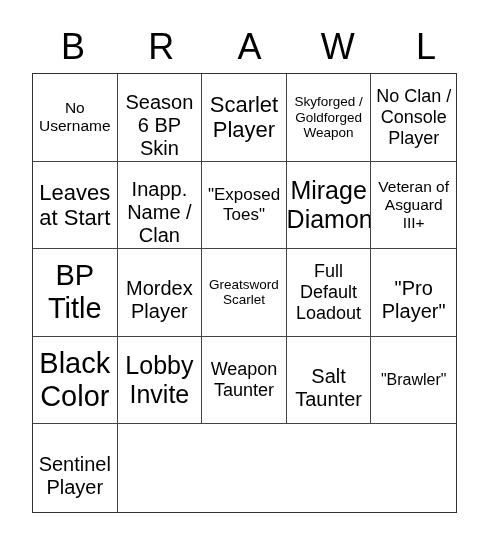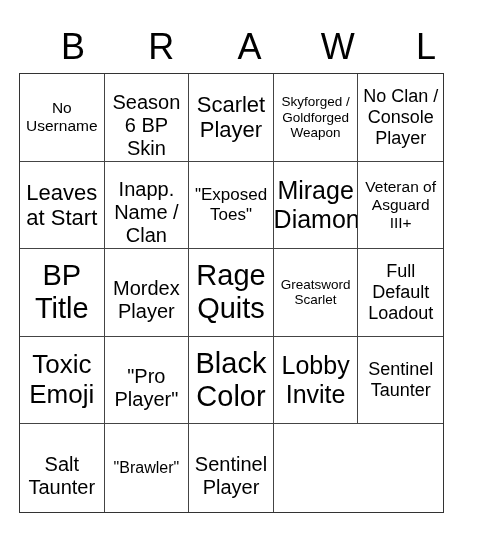--- a/index.html
+++ b/index.html
@@ -1,20 +1,20 @@
 <!DOCTYPE html>
 <html><head>
   <meta charset="utf-8">
   <style>
     html, body { margin: 0; padding: 0; background: #ffffff; }
     body { width: 500px; height: 544px; position: relative; overflow: hidden;
       font-family: "Liberation Sans", sans-serif; color: #000; }
     .header { position: absolute; left: 29px; top: 22px; width: 441px; height: 50px; display: flex; }
     .header span { flex: 1; text-align: center; font-size: 36px; line-height: 50px; }
-    .grid { position: absolute; left: 19px; top: 73px; width: 425px; height: 440px;
+    .grid { position: absolute; left: 32px; top: 73px; width: 425px; height: 440px;
       display: grid; grid-template-columns: repeat(5, 1fr); grid-template-rows: repeat(5, 1fr);
       border: 1px solid #333; box-sizing: border-box; }
     .cell { border-right: 1px solid #444; border-bottom: 1px solid #444; box-sizing: border-box;
       display: flex; align-items: center; justify-content: center; text-align: center;
       padding: 0 2px; overflow: hidden; }
     .cell:nth-child(5n) { border-right: none; }
     .cell:nth-child(n+21) { border-bottom: none; }
     .cell span { display: block; line-height: 1.15; }
     .s13 { font-size: 13.5px; }
     .s15 { font-size: 15.5px; }
@@ -68,44 +68,38 @@
   <div class="cell">
       <span class="s15" style="width:82px">Veteran of Asguard III+</span>
     </div>
   <div class="cell">
       <span class="s28" style="width:70px">BP Title</span>
     </div>
   <div class="cell">
       <span class="s20" style="width:84px">Mordex Player</span>
     </div>
   <div class="cell">
-      <span class="s28" style="width:84px">Rage Quits</span>
-    </div>
-  <div class="cell">
       <span class="s13" style="width:84px">Greatsword Scarlet</span>
     </div>
 
   <div class="cell">
       <span class="s17" style="width:84px">Full Default Loadout</span>
-    </div>
-  <div class="cell">
-      <span class="s25" style="font-size:26px;width:84px">Toxic Emoji</span>
     </div>
   <div class="cell">
       <span class="s20" style="width:76px">"Pro Player"</span>
     </div>
   <div class="cell">
       <span class="s28" style="width:84px">Black Color</span>
     </div>
 
   <div class="cell">
       <span class="s25" style="width:84px">Lobby Invite</span>
     </div>
   <div class="cell">
-      <span class="s17" style="width:84px">Sentinel Taunter</span>
+      <span class="s17" style="width:84px">Weapon Taunter</span>
     </div>
   <div class="cell">
       <span class="s20" style="width:84px">Salt Taunter</span>
     </div>
   <div class="cell">
       <span class="s17" style="font-size:16px;width:86px">"Brawler"</span>
     </div>
   <div class="cell">
       <span class="s20" style="width:80px">Sentinel Player</span>
     </div>

